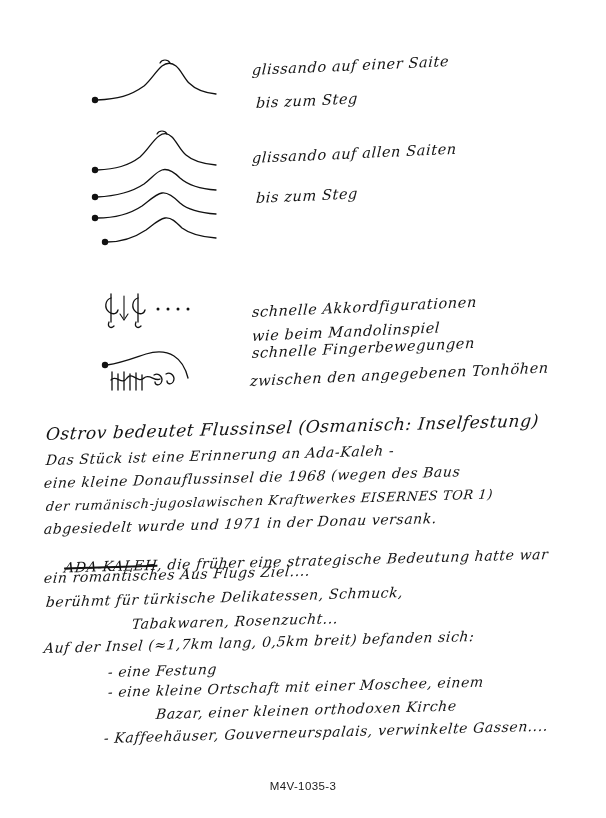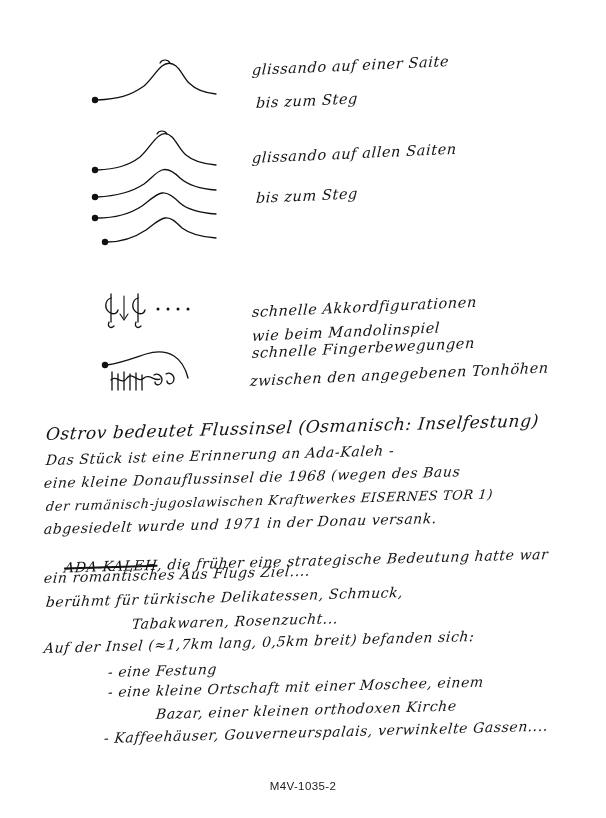--- a/index.html
+++ b/index.html
@@ -152,15 +152,15 @@
   <div class="hand note-line" style="left:44px; top:570px;">ein romantisches Aus Flugs Ziel....</div>
   <div class="hand note-line" style="left:46px; top:594px;">berühmt für türkische Delikatessen, Schmuck,</div>
   <div class="hand note-line" style="left:132px; top:616px;">Tabakwaren, Rosenzucht...</div>
 
   <div class="hand note-line" style="left:44px; top:640px;">Auf der Insel (≈1,7km lang, 0,5km breit) befanden sich:</div>
   <div class="hand note-line" style="left:108px; top:664px;">- eine Festung</div>
   <div class="hand note-line" style="left:108px; top:684px;">- eine kleine Ortschaft mit einer Moschee, einem</div>
   <div class="hand note-line" style="left:156px; top:706px;">Bazar, einer kleinen orthodoxen Kirche</div>
   <div class="hand note-line" style="left:104px; top:730px;">- Kaffeehäuser, Gouverneurspalais, verwinkelte Gassen....</div>
 
-  <div class="footer-code">M4V-1035-2</div>
+  <div class="footer-code">M4V-1035-3</div>
 
 </div>
 
 </body></html>

